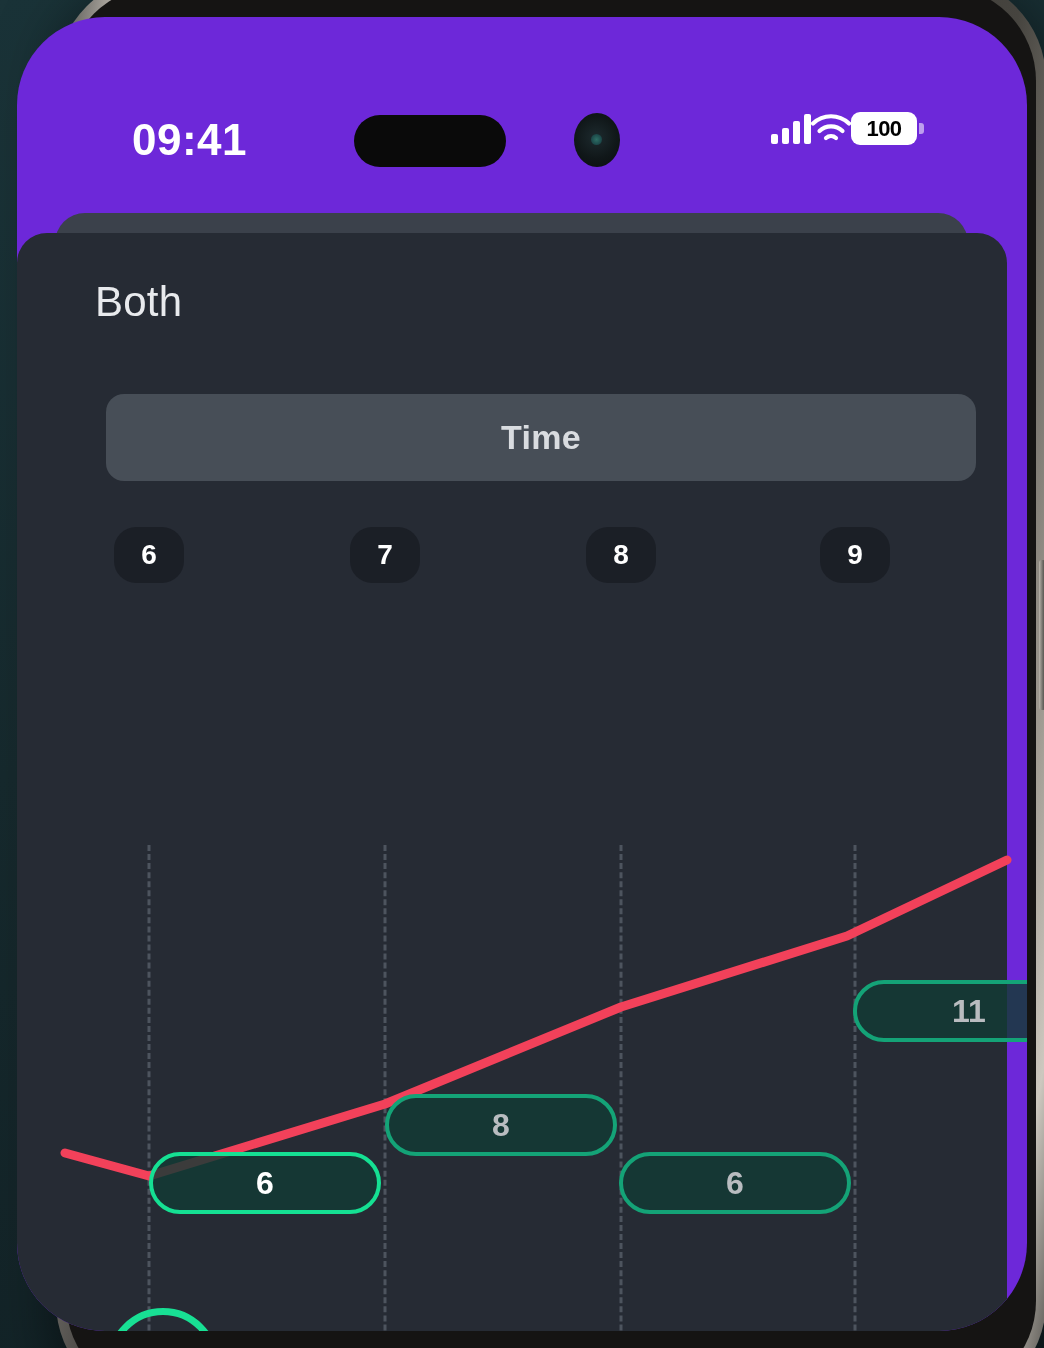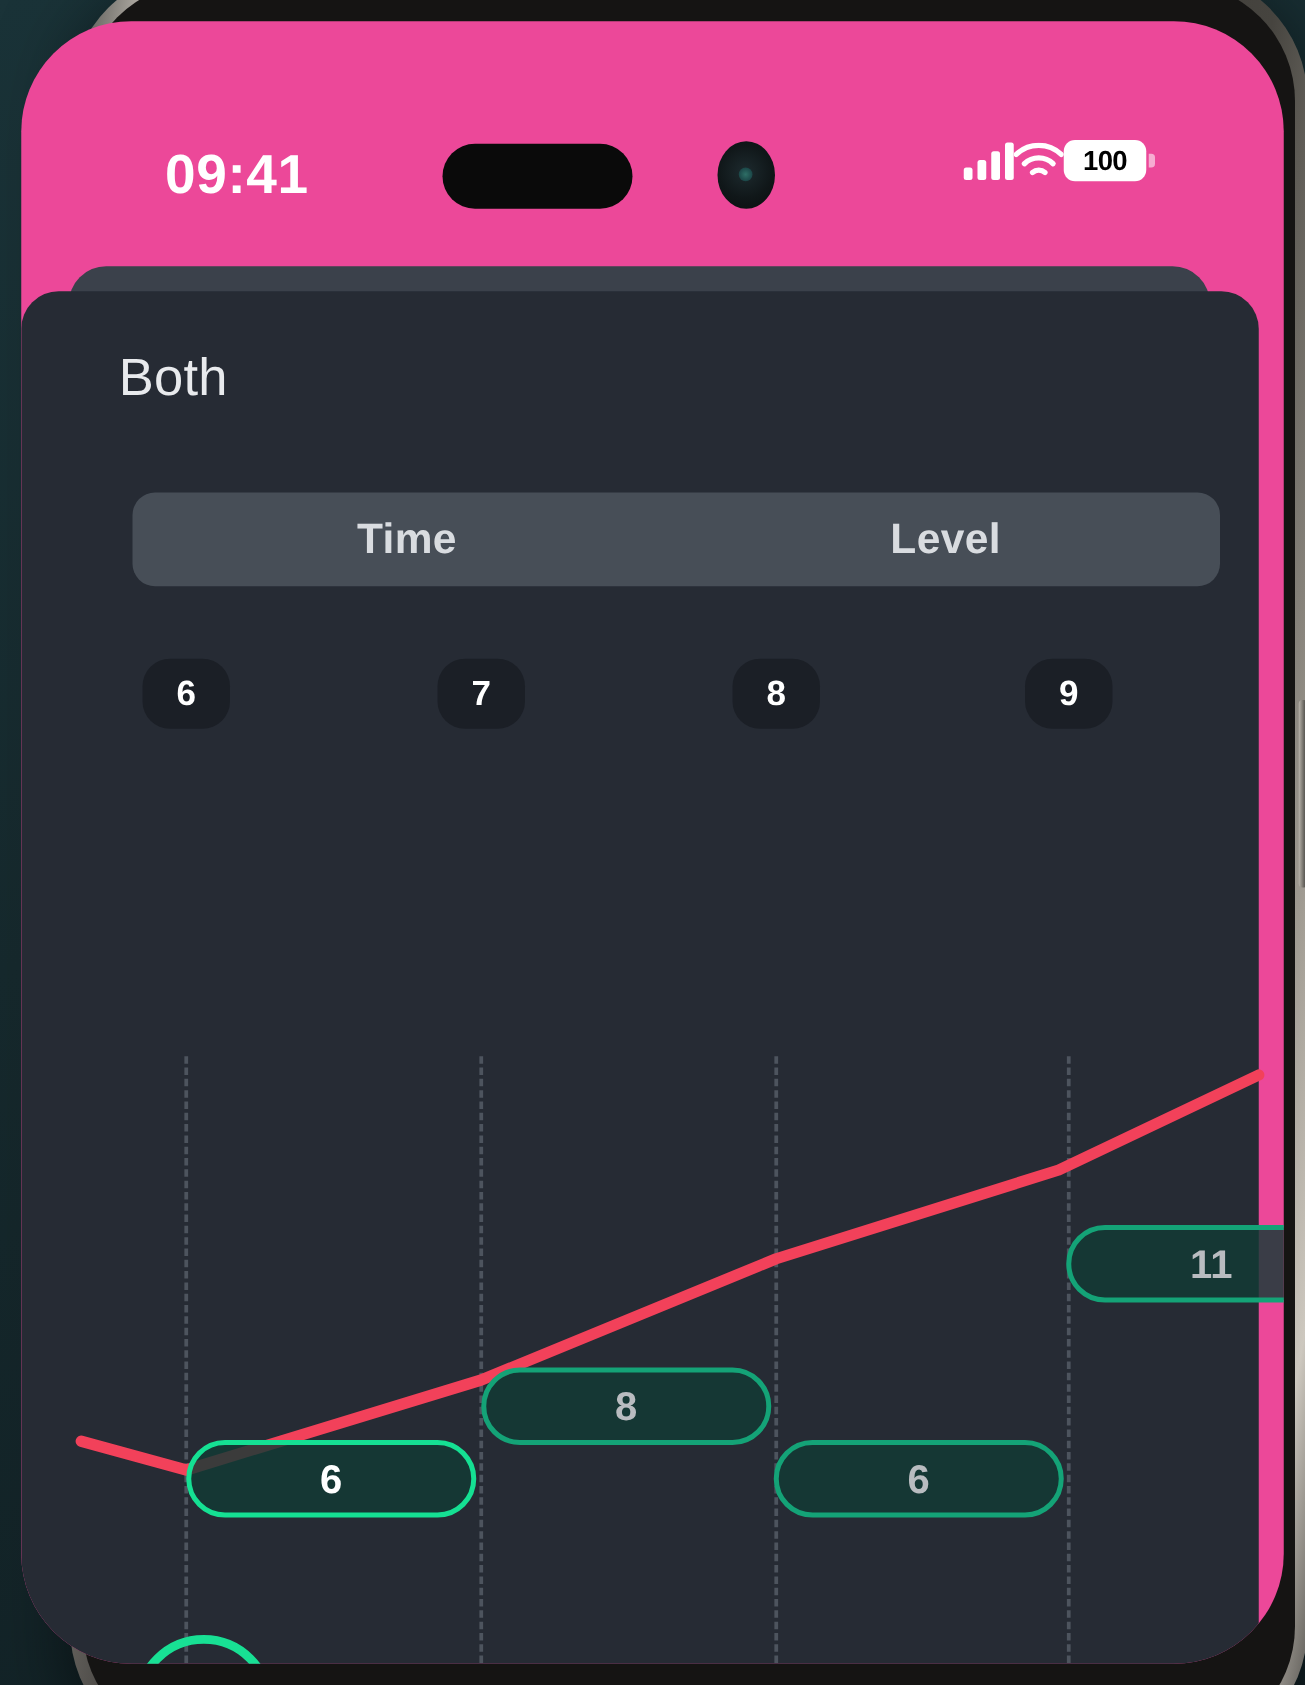--- a/index.html
+++ b/index.html
@@ -29,21 +29,21 @@
   #device-inner-ring {
     position: absolute;
     left: 10px; top: 10px; right: 10px; bottom: 10px;
     border-radius: 95px;
     background: #151413;
   }
   #screen {
     position: absolute;
     left: 17px; top: 17px; right: 17px; bottom: 17px;
     border-radius: 88px;
-    background: #ec4899;
+    background: #6d28d9;
     overflow: hidden;
     padding-left: 40px;
   }
 
   
   .side-btn {
     position: absolute;
     background: linear-gradient(90deg,#b9b4ab,#6e6b65 55%,#3a3835);
     border-radius: 3px;
   }
@@ -110,21 +110,21 @@
   #close-btn {
     position: absolute; left: 78px; top: 261px;
     font-size: 42px; color: #e8eaed; font-weight: 400;
     letter-spacing: .2px;
     cursor: pointer;
   }
 
   
   #segmented {
     position: absolute; left: 89px; top: 377px;
-    width: 870px; height: 75px;
+    width: 870px; height: 87px;
     background: #474e57;
     border-radius: 18px;
     display: flex; align-items: center;
     padding: 4px;
   }
   .segment {
     flex: 1; height: 100%;
     display: flex; align-items: center; justify-content: center;
     font-size: 34px; font-weight: 700;
     color: #d9dce0;
@@ -231,21 +231,20 @@
   </div>
 
   <div id="sheet-behind"></div>
 
   <div id="sheet">
 
     <div id="close-btn" style="position:absolute;left:78px;top:45px">Both</div>
 
     <div id="segmented" style="top:161px">
       <div class="segment">Time</div>
-      <div class="segment">Level</div>
     </div>
 
     <div id="axis-row">
       <div class="axis-pill" style="left:132px;top:294px">6</div>
       <div class="axis-pill" style="left:368px;top:294px">7</div>
       <div class="axis-pill" style="left:604px;top:294px">8</div>
       <div class="axis-pill" style="left:838px;top:294px">9</div>
     </div>
 
     <div id="chart">

